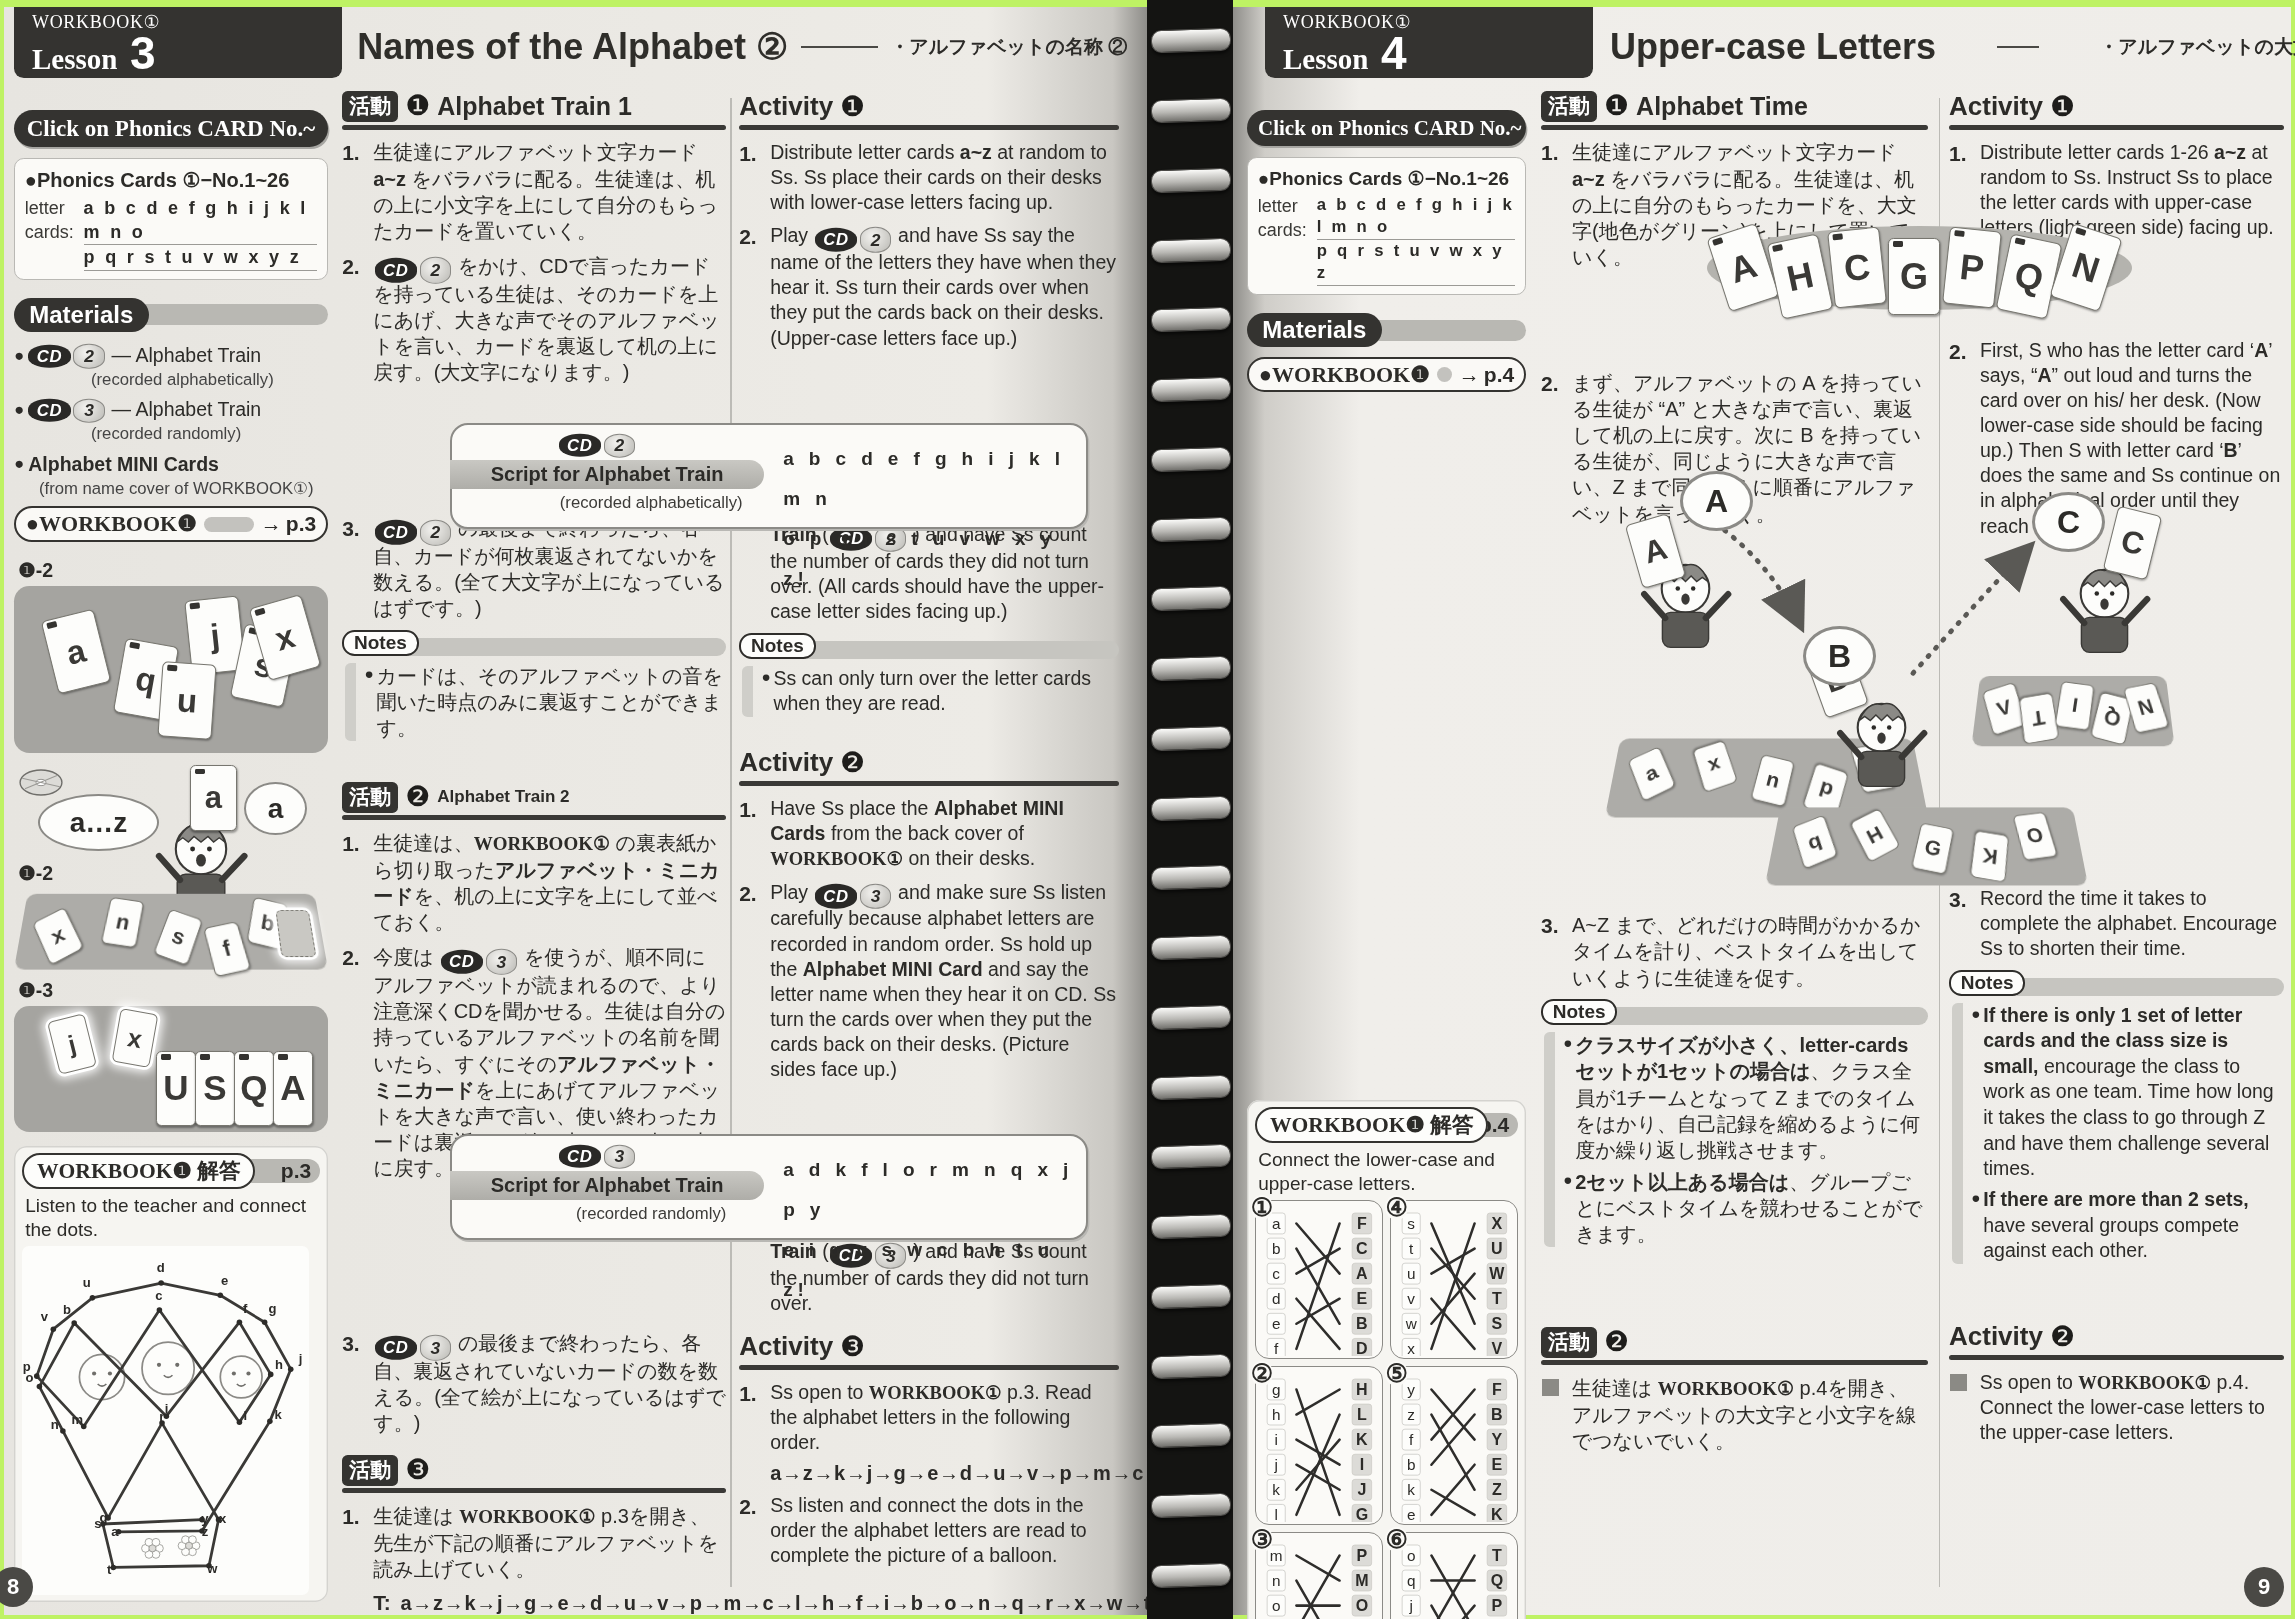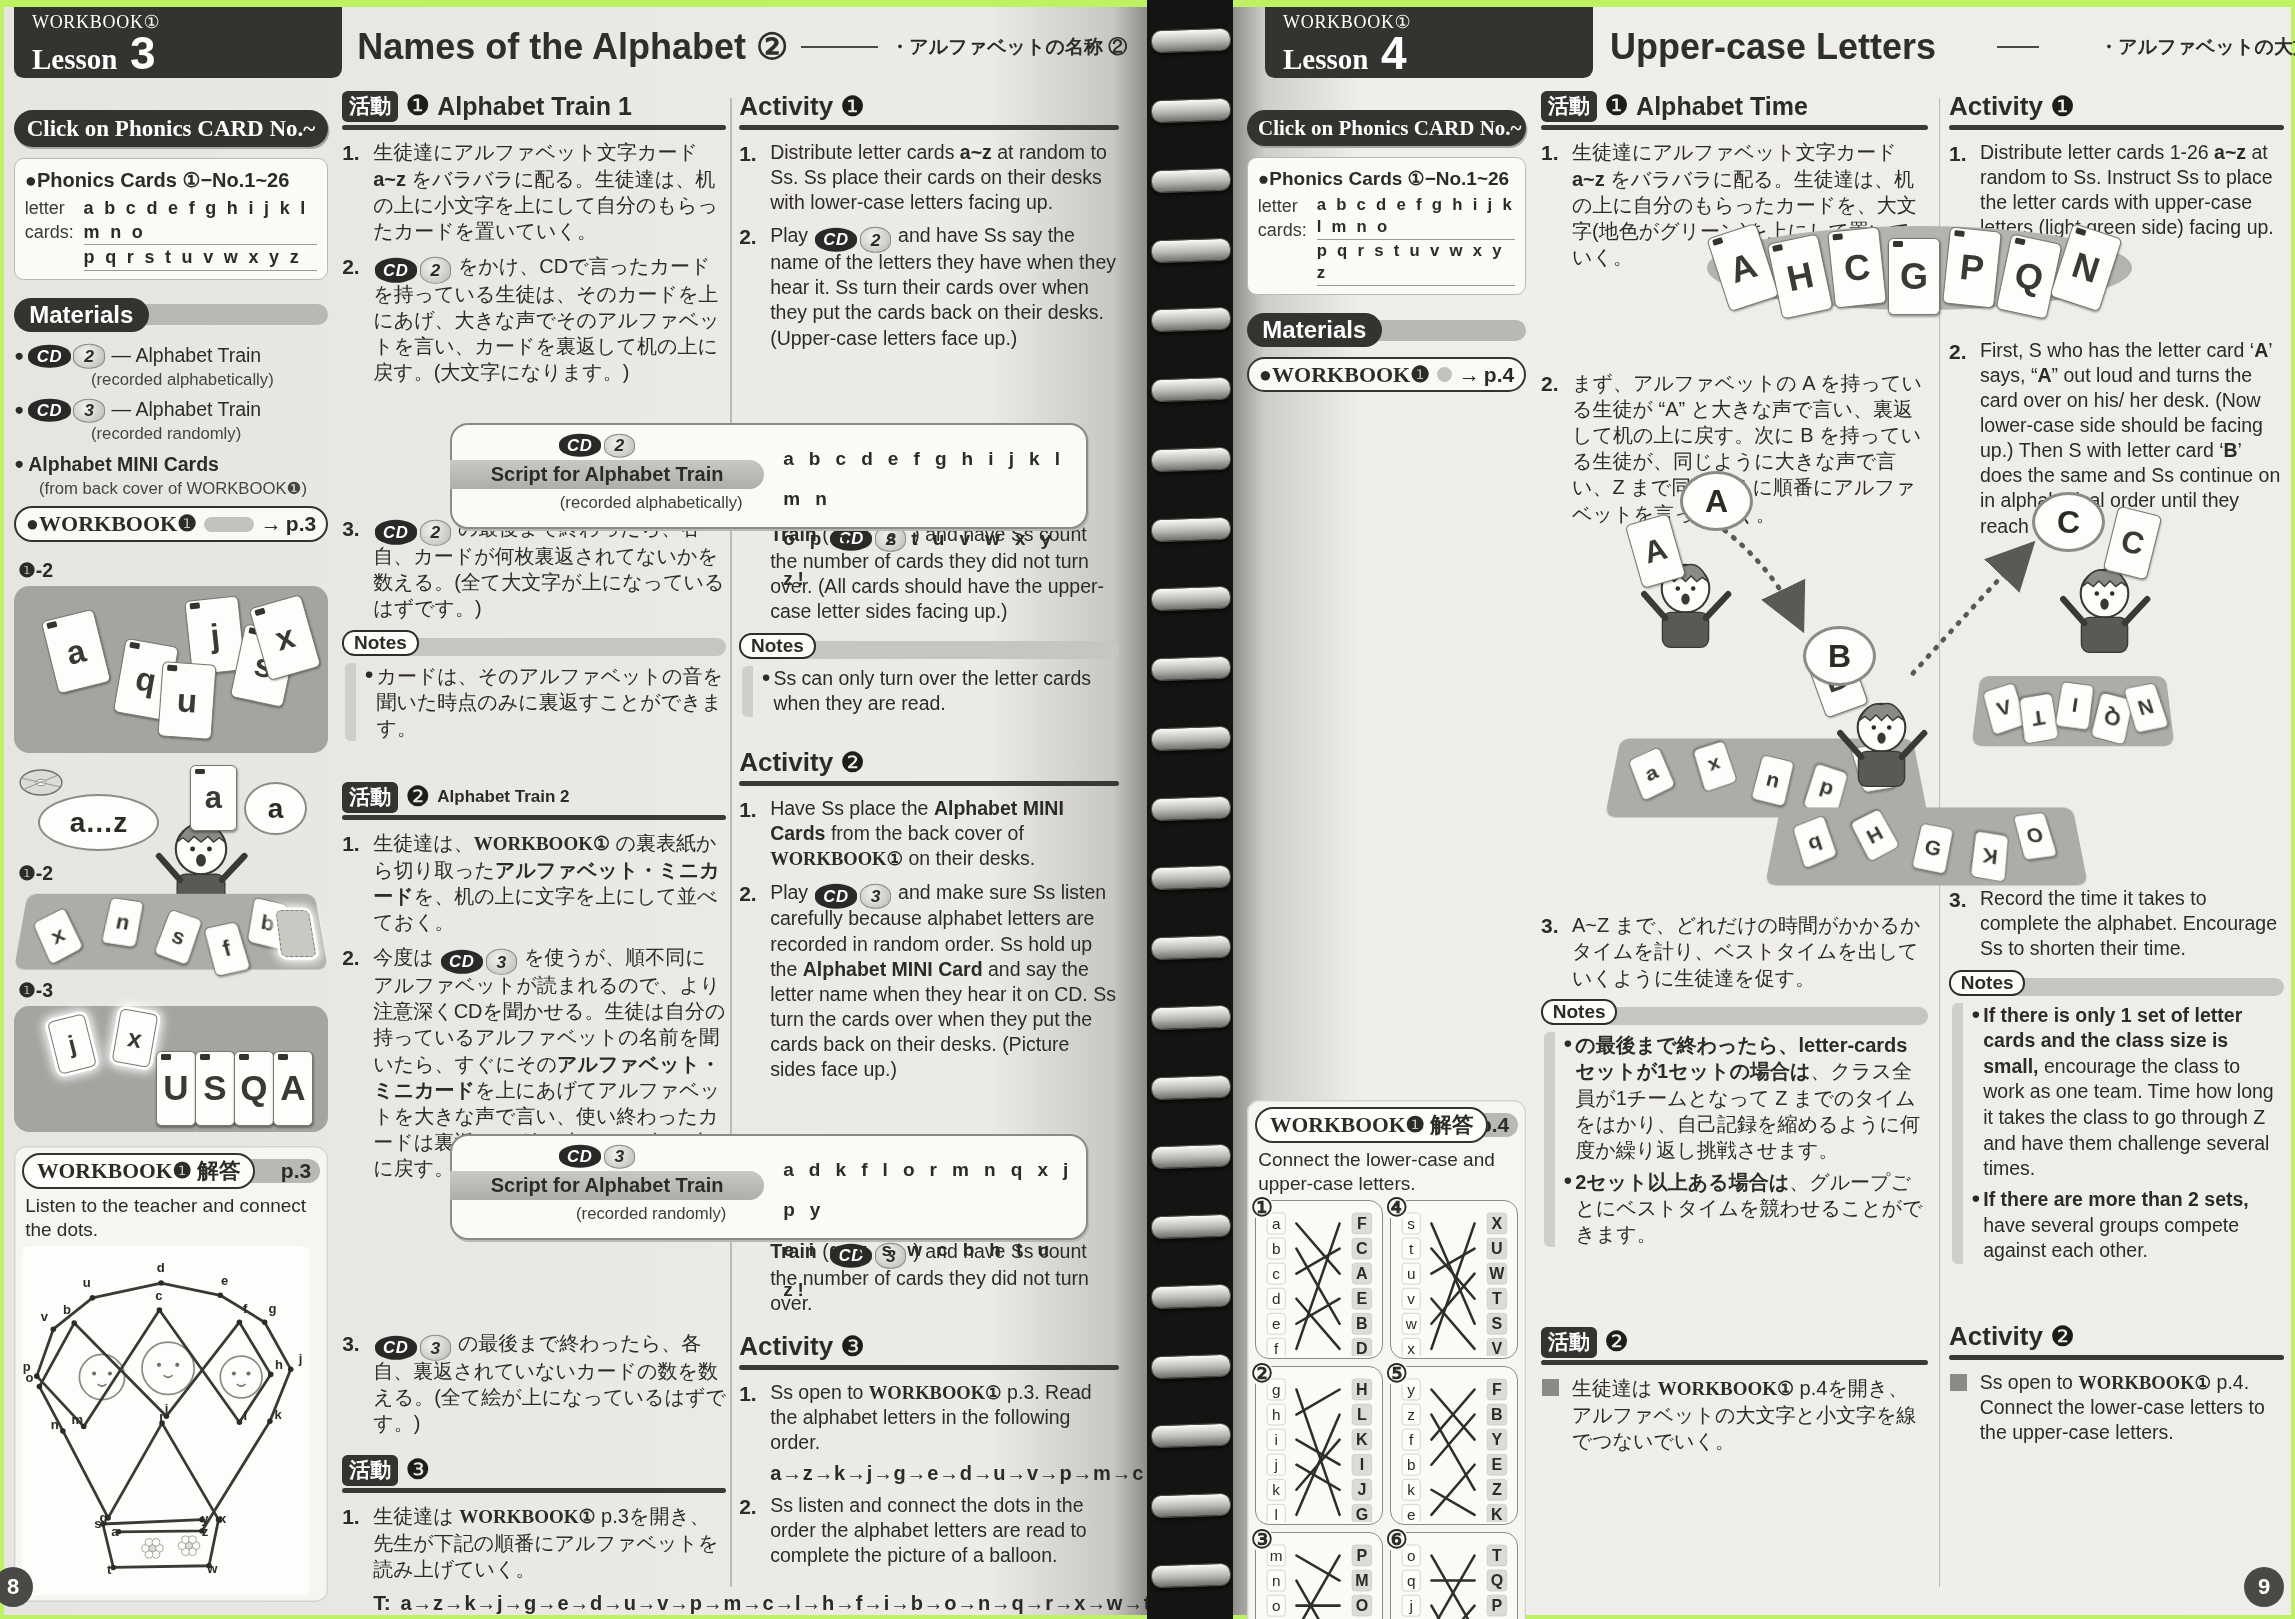--- a/index.html
+++ b/index.html
@@ -179,21 +179,21 @@
             <span class="cdpill">CD</span>
             <span class="cddisc">3</span>
           </span>
         <span class="txt">— Alphabet Train</span>
       </div>
       <div class="mat-sub">(recorded randomly)</div>
       <div class="mat">
         <span class="dot">●</span>
           <span class="txt b" style="margin-left:1.4px">Alphabet MINI Cards</span>
       </div>
-      <div class="mat-sub far">(from back cover of WORKBOOK❶)</div>
+      <div class="mat-sub far">(from name cover of WORKBOOK①)</div>
       <div class="wb-link">
         <span class="lab">●<span>WORKBOOK❶</span></span>
           <span class="pill"></span>
         <span class="arrow">→</span>
         <span class="pg">p.3</span>
       </div>
 
       <div class="figlab">❶-2</div>
       <div class="panel" id="fig1" style="height:167px;margin-bottom:12.6px;">
           <div class="scard" style="left: 35px; top: 28px; width: 52px; height: 73px; font-size: 33px; transform: rotate(-14deg);"><i></i>a</div>
@@ -826,21 +826,21 @@
           <div class="itxt">A~Z まで、どれだけの時間がかかるかタイムを計り、ベストタイムを出していくように生徒達を促す。</div>
         </div>
         <div class="notes">
           <div class="nhead">
             <span class="npill">Notes</span>
             <span class="nbar"></span>
           </div>
           <div class="nbody">
             <div class="nrow">
               <span class="ndot">●</span>
-              <p><span class="b">の最後まで終わったら、letter-cards セットが1セットの場合は</span>、クラス全員が1チームとなって Z までのタイムをはかり、自己記録を縮めるように何度か繰り返し挑戦させます。</p>
+              <p><span class="b">クラスサイズが小さく、letter-cards セットが1セットの場合は</span>、クラス全員が1チームとなって Z までのタイムをはかり、自己記録を縮めるように何度か繰り返し挑戦させます。</p>
             </div>
             <div class="nrow">
               <span class="ndot">●</span>
               <p><span class="b">2セット以上ある場合は</span>、グループごとにベストタイムを競わせることができます。</p>
             </div>
           </div>
         </div>
         <div class="sp" style="height: 67px;"></div>
         <div class="acthdr">
           <span class="jbadge">活動</span>

